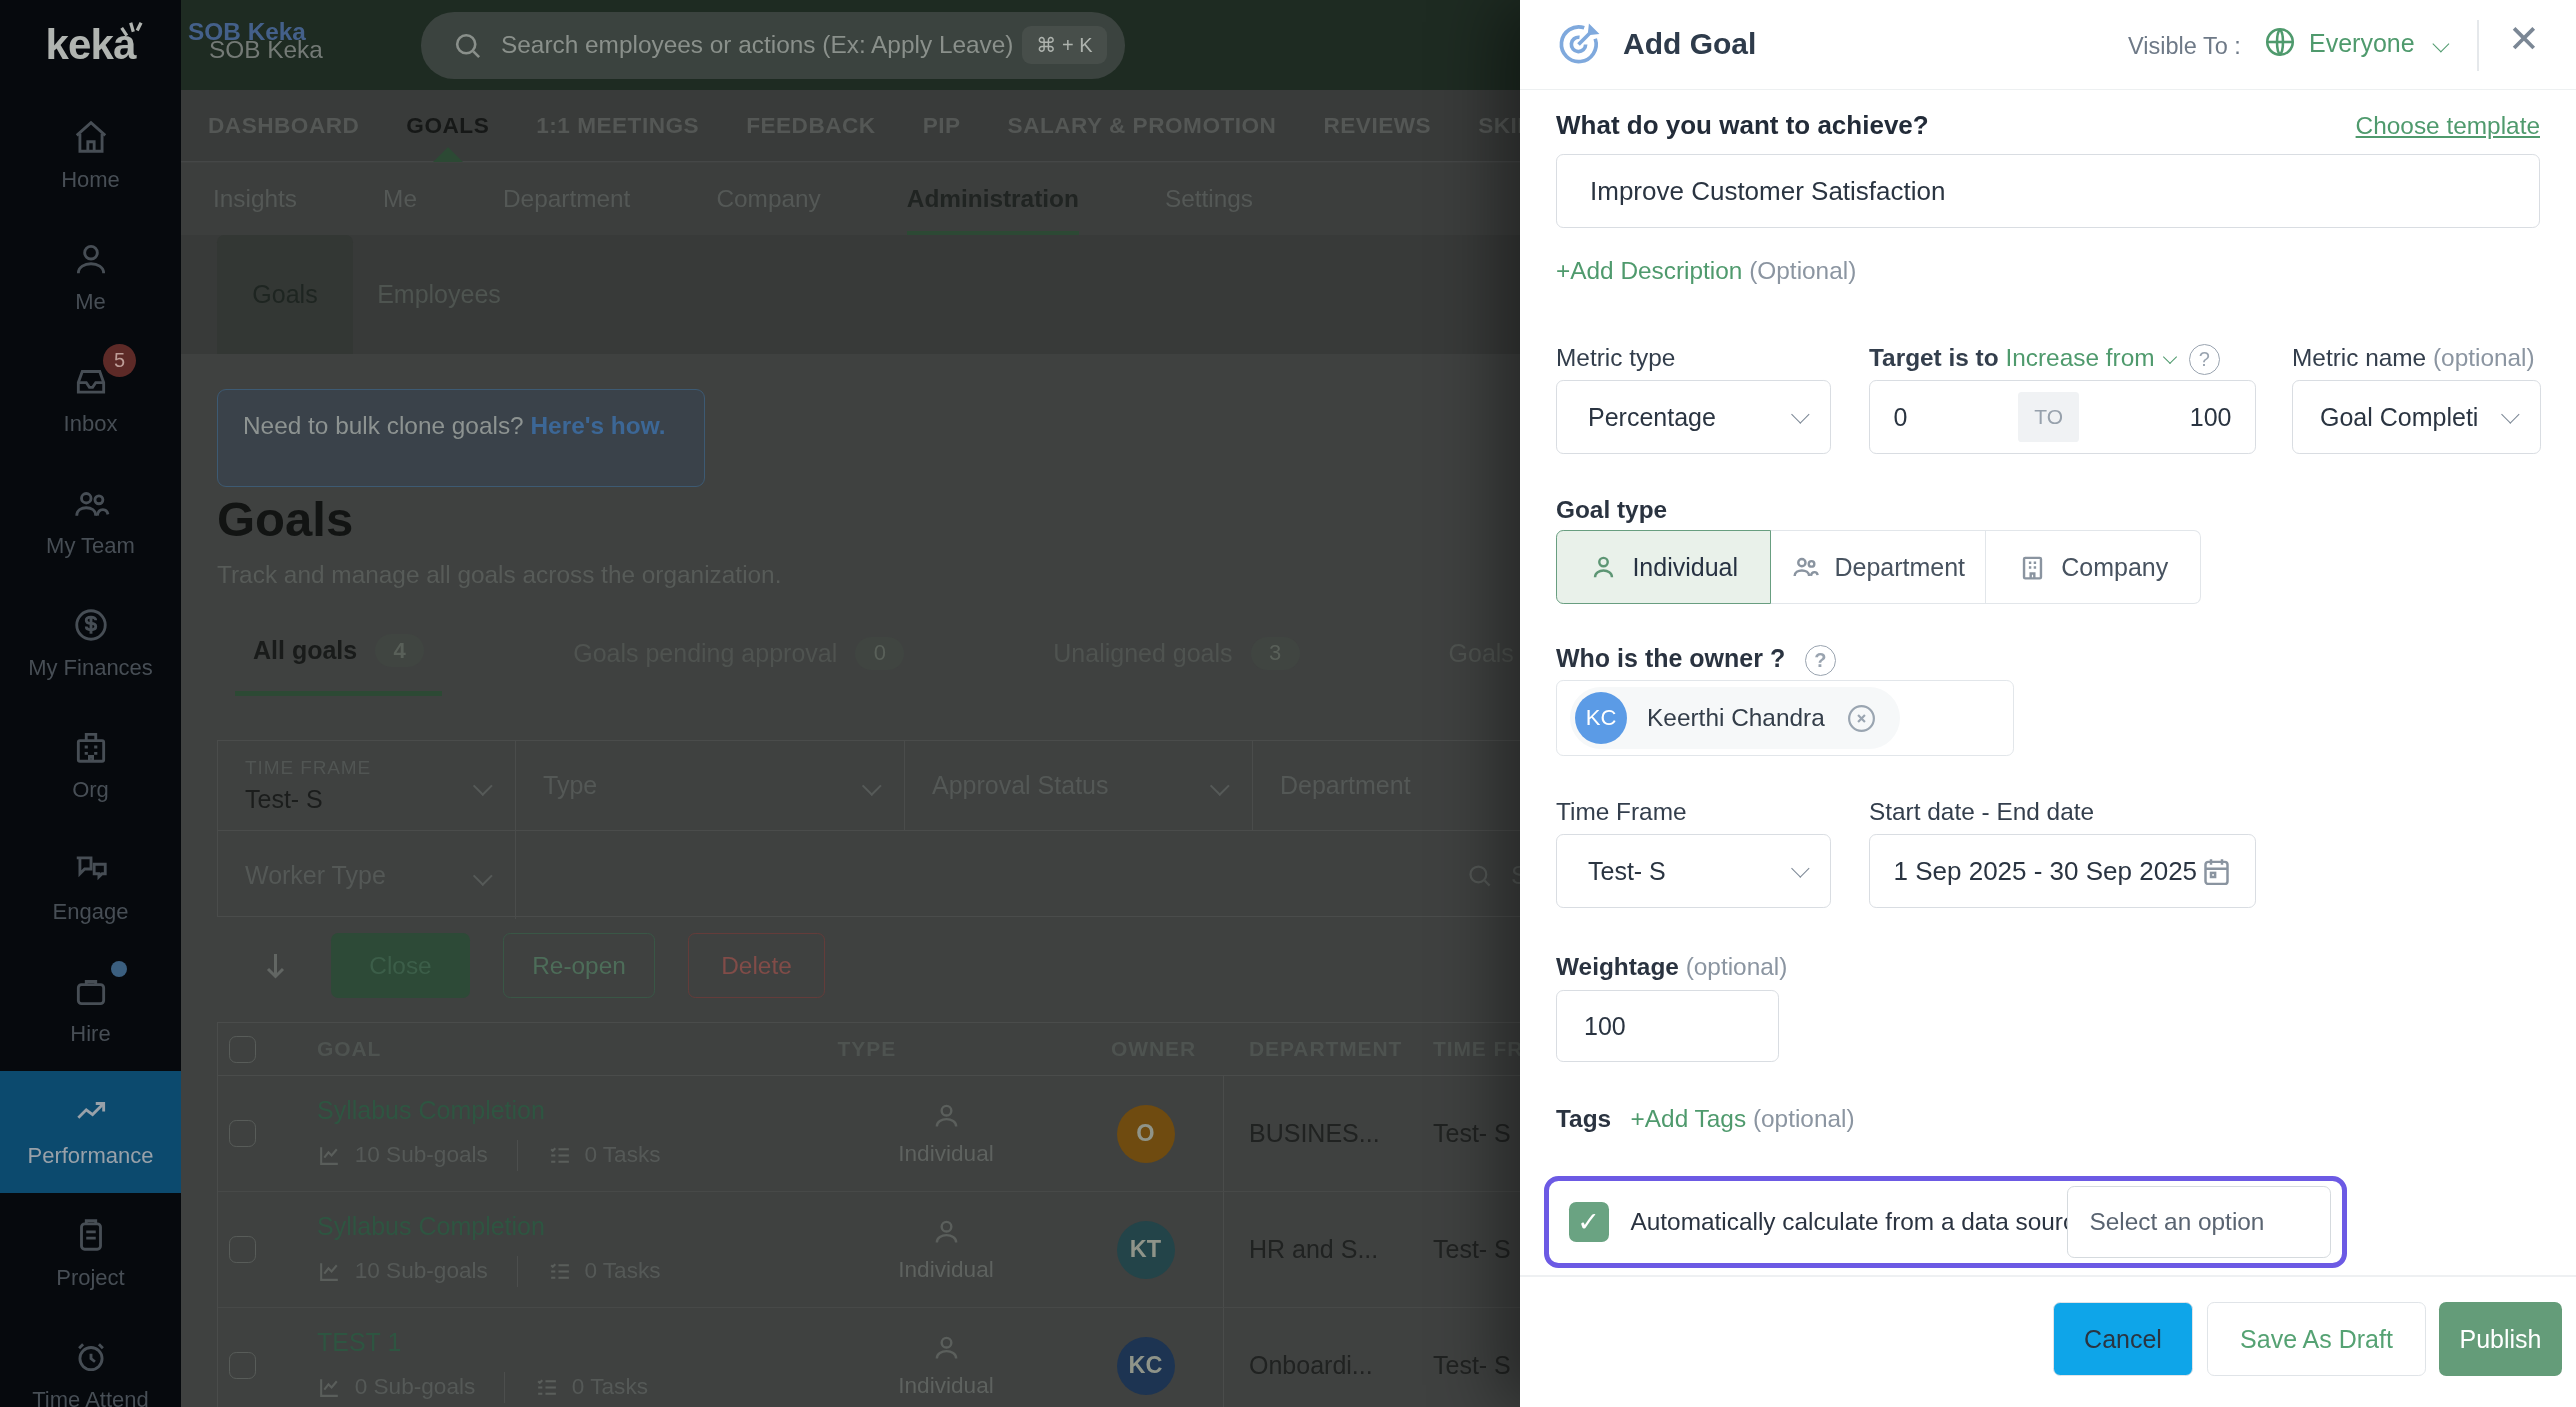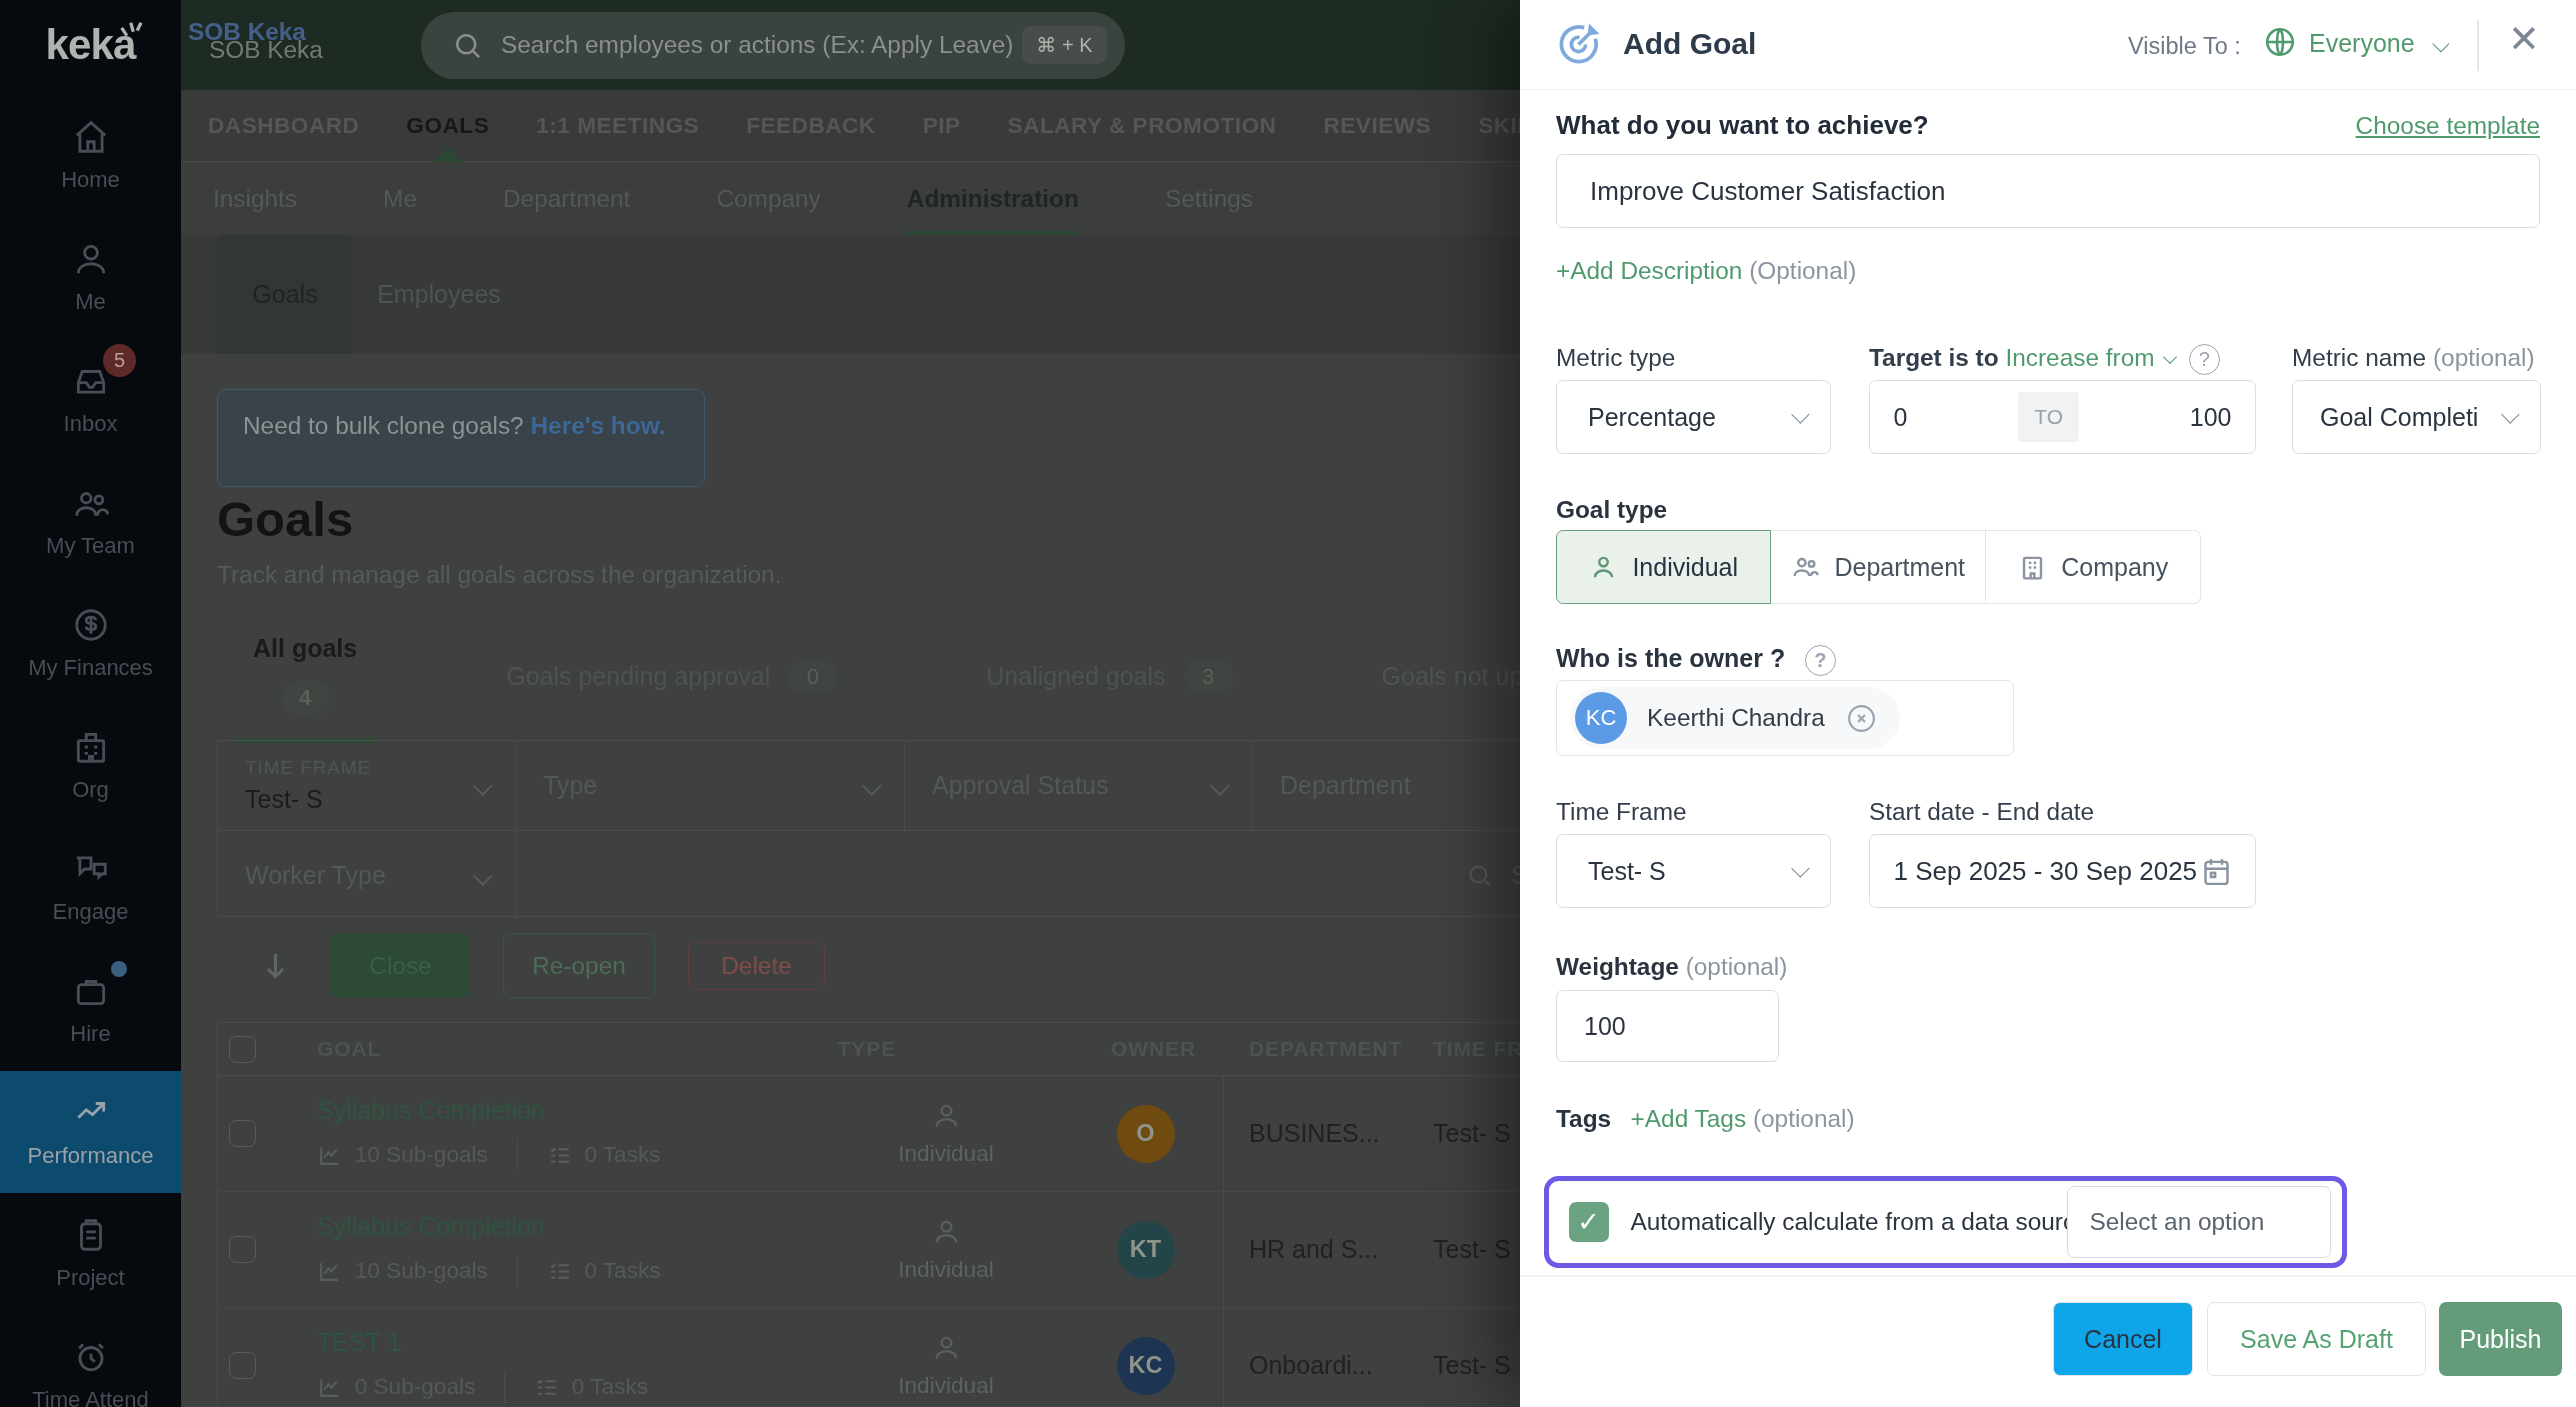--- a/index.html
+++ b/index.html
@@ -34,40 +34,40 @@
   .card { position:absolute; left:0; top:355px; width:2576px; height:1053px; background:#3f4140; }
 
   .banner { position:absolute; left:217px; top:34px; width:488px; height:98px; border:1.8px solid #3d5a73; border-radius:9px; background:#3a424a; padding:16.3px 25px; font-size:24.4px; line-height:40px; color:#8d9391; }
   .banner a { color:#3c6796; font-weight:700; text-decoration:none; }
 
   .h1 { position:absolute; left:217px; top:136px; font-size:49px; font-weight:700; color:#121413; }
   .subtitle { position:absolute; left:217px; top:206px; font-size:24.4px; color:#575b58; }
 
   .viewtabs { position:absolute; left:235px; top:279px; display:flex; gap:113px; }
   .vtab { display:flex; align-items:center; gap:18px; padding:0 18px 23.5px 18px; font-size:25px; color:#4f5350; }
-  .vtab.active { color:#191b1a; font-weight:600; border-bottom:5.4px solid #2c4934;flex-direction:column; }
+  .vtab.active { color:#191b1a; font-weight:600; border-bottom:5.4px solid #2c4934; }
   .vbadge { min-width:49px; height:33px; border-radius:16.3px; background:#404541; color:#596059; font-size:22px; display:flex; align-items:center; justify-content:center; padding:0 11px; }
 
   .filterbox { position:absolute; left:217px; top:385px; width:2297px; height:177px; border:0.9px solid #4a4c4b; }
   .frow { display:flex; height:89px; }
   .frow + .frow { border-top:0.9px solid #4a4c4b; }
   .fcell { position:relative; border-right:0.9px solid #4a4c4b; display:flex; flex-direction:column; justify-content:center; padding-left:27px; }
   .fcell:last-child { border-right:none; }
   .flabel { font-size:19px; letter-spacing:0.9px; color:#515553; }
   .fvalue { font-size:25px; color:#1b1d1c; margin-top:5.4px; }
   .fplain { font-size:25px; color:#545856; }
   .chev { width:13.6px; height:13.6px; border-right:2.7px solid #565a58; border-bottom:2.7px solid #565a58; transform:rotate(45deg); position:absolute; right:25px; top:38px; }
   .searchcell { display:flex; flex-direction:row; align-items:center; gap:18px; color:#545856; }
   .searchcell svg { width:27px; height:27px; }
 
   .actionbar { position:absolute; left:217px; top:577px; height:67px; display:flex; align-items:center; gap:33px; }
   .sorticon { color:#626663; width:36px; height:36px; margin-left:45px; }
   .btn-close { width:139px; height:65px; background:#2d4a37; color:#3c5e49; border:none; border-radius:7.2px; font-size:24.4px; font-family:inherit; }
   .btn-reopen { width:152px; height:65px; background:transparent; border:1.8px solid #395746; color:#4d6d59; border-radius:7.2px; font-size:24.4px; font-family:inherit; }
-  .btn-delete { width:137px; height:48px; background:transparent; border:1.8px solid #643c3a; color:#814c48; border-radius:7.2px; font-size:24.4px; font-family:inherit; }
+  .btn-delete { width:137px; height:65px; background:transparent; border:1.8px solid #643c3a; color:#814c48; border-radius:7.2px; font-size:24.4px; font-family:inherit; }
 
   .tbl { position:absolute; left:217px; top:667px; width:2297px; border-top:0.9px solid #4a4c4b; border-left:0.9px solid #4a4c4b; }
   .thead { display:flex; height:53px; align-items:center; border-bottom:0.9px solid #4a4c4b; font-size:21px; font-weight:700; letter-spacing:0.9px; color:#4e5350; }
   .trow { display:flex; height:116px; border-bottom:0.9px solid #474948; }
   .c-check { width:99px; display:flex; align-items:center; padding-left:11px; }
   .c-goal { width:507px; display:flex; flex-direction:column; justify-content:center; }
   .c-type { width:244px; display:flex; flex-direction:column; align-items:center; justify-content:center; gap:11px; }
   .c-owner { width:156px; display:flex; align-items:center; justify-content:center; border-right:0.9px solid #4a4c4b; }
   .c-dept { width:188px; display:flex; align-items:center; padding-left:25px; }
   .c-time { flex:1; display:flex; align-items:center; padding-left:21px; }

